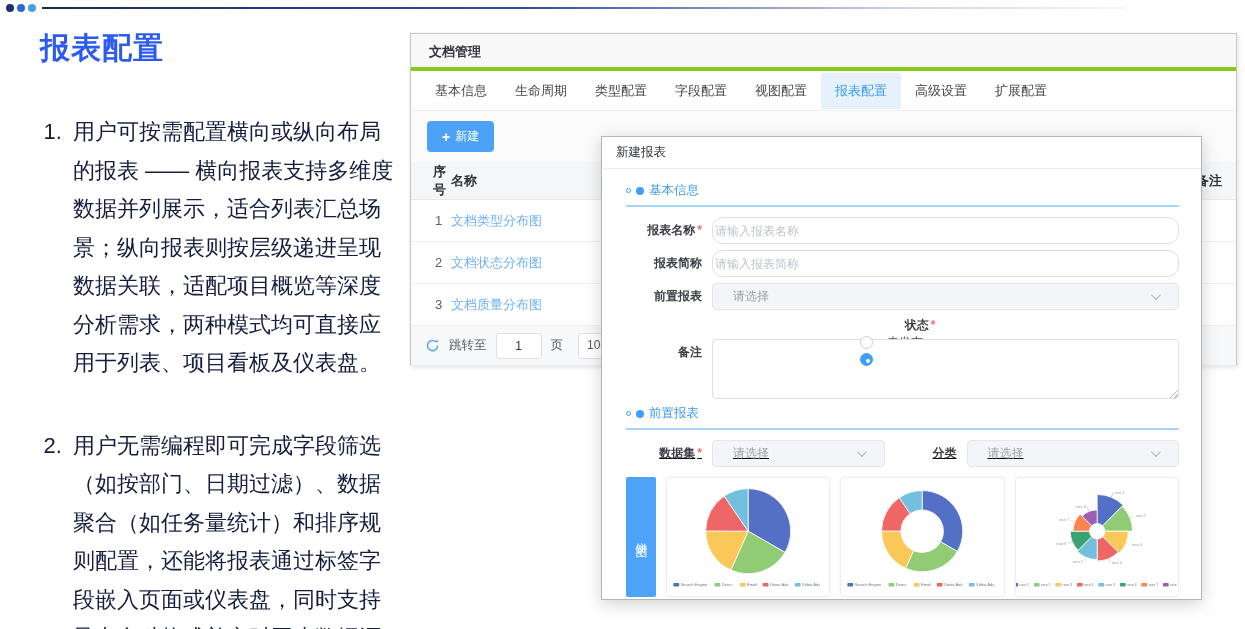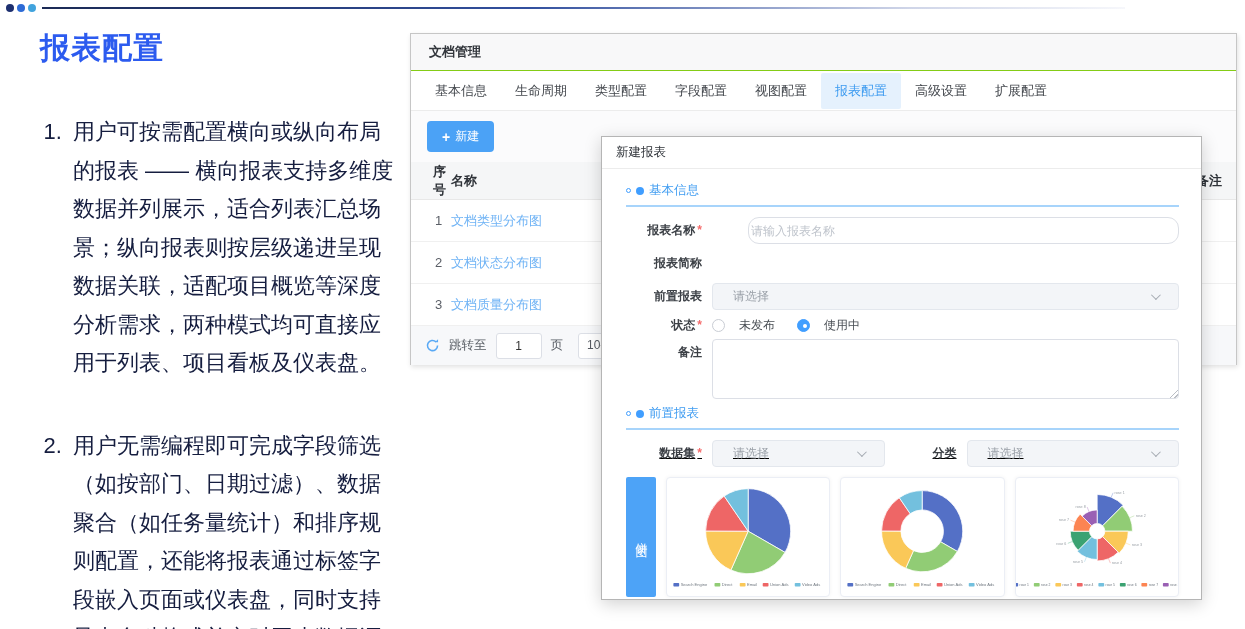--- a/index.html
+++ b/index.html
@@ -19,21 +19,21 @@
   
   .left-panel { position:absolute; left:38px; top:28px; width:364px; }
   .left-title { font-size:30px; font-weight:bold; color:#2c5bef; letter-spacing:1px; margin:0 0 16px 2px; }
   .left-list { margin:0; padding-left:30px; color:#151d3f; }
   .left-list li { font-size:22px; line-height:1.75; padding-left:5px;margin-top:44px; }
 
   
   .app-card { position:absolute; left:410px; top:33px; width:827px; height:332px;
               background:#fff; border:1px solid #c6c6c6; box-shadow:1px 2px 5px rgba(0,0,0,.12); }
   .app-header { height:37px; line-height:36px; padding:0 18px; background:#f8f8f9;
-                border-bottom:1px solid #84cc16; font-size:13px; font-weight:bold; color:#33373d; }
+                border-bottom:4px solid #84cc16; font-size:13px; font-weight:bold; color:#33373d; }
   .tab-bar { height:40px; display:flex; align-items:center; padding:0 10px;
              border-bottom:1px solid #ececec; background:#fff; }
   .tab { padding:9px 14px; font-size:13px; color:#43474d; cursor:pointer; border-radius:2px; }
   .tab.active { background:#e5f1fd; color:#3d9bf0; }
   .toolbar { padding:10px 16px; background:#fbfbfc; }
   .new-btn { display:inline-flex; align-items:center; gap:5px; background:#4ba2f6; color:#fff;
              border:none; border-radius:4px; padding:7px 15px; font-size:12px; cursor:pointer; }
   .new-btn .plus { font-size:14px; font-weight:bold; line-height:1; }
   .thead { display:flex; align-items:center; height:38px; background:#f5f6f7;
            border-bottom:1px solid #e8e8e8; font-size:13px; font-weight:bold; color:#2f3339; }
@@ -64,26 +64,26 @@
   .sec-dot-lg { width:8px; height:8px; background:#409eff; border-radius:50%; }
   .sec-title { font-size:12.5px; color:#3f9cf1; }
   .sec-line { height:2px; background:#a7d4fb; margin:6px 0 10px 0; }
 
   .frow { display:flex; align-items:center; margin-bottom:6px; }
   .frow.top { align-items:flex-start; }
   .flabel { width:86px; padding-right:10px; text-align:right; flex-shrink:0;
             font-size:12px; font-weight:600; color:#3c4046; line-height:27px; }
   .req { color:#f56c6c; font-style:normal; margin-left:2px; }
   .finput { flex:1; height:27px; border:1px solid #dcdfe6; border-radius:11px;
-            padding:0 2px; font-size:12px; color:#333; outline:none;margin-left:36px; }
+            padding:0 2px; font-size:12px; color:#333; outline:none; }
   .finput::placeholder { color:#bfc4cc; }
   .fselect { flex:1; height:27px; background:#f3f5f8; border:1px solid #e3e7ed; border-radius:4px;
              display:flex; align-items:center; justify-content:space-between; padding:0 20px;
              font-size:12px; color:#9aa0a8; cursor:pointer; }
-  .opt-row { display:flex; align-items:center; height:18px; margin:5px 0 5px 0; }
+  .opt-row { display:flex; align-items:center; height:18px; margin:5px 0 5px 0;flex-direction:column; }
   .radio, .check { display:flex; align-items:center; gap:14px; margin-right:22px;
                    font-size:12px; color:#4a4f55; cursor:pointer; }
   .rdot { width:13px; height:13px; border-radius:50%; border:1px solid #c9cdd4; background:#fff; position:relative; }
   .rdot.on { background:#409eff; border-color:#409eff; }
   .rdot.on::after { content:""; position:absolute; left:4.5px; top:4.5px; width:4px; height:4px;
                     border-radius:50%; background:#fff; }
   .cbox { width:13px; height:13px; border-radius:2px; background:#409eff; position:relative; }
   .cbox::after { content:""; position:absolute; left:4.5px; top:1.5px; width:3px; height:7px;
                  border-right:1.5px solid #fff; border-bottom:1.5px solid #fff; transform:rotate(45deg); }
   .fremark { flex:1; height:60px; border:1px solid #dcdfe6; border-radius:4px; resize:none;
@@ -188,20 +188,21 @@
         <span class="sec-title">基本信息</span>
       </div>
       <div class="sec-line"></div>
 
       <div class="frow">
         <div class="flabel"><span>报表名称</span><i class="req">*</i></div>
         <input class="finput" placeholder="请输入报表名称" style="">
       </div>
       <div class="frow">
         <div class="flabel"><span>报表简称</span></div>
+        <input class="finput" placeholder="请输入报表简称" style="">
       </div>
       <div class="frow">
         <div class="flabel"><span>前置报表</span></div>
         <div class="fselect">
           <span>请选择</span>
           <span class="chev"></span>
         </div>
       </div>
       <div class="frow opt-row">
         <div class="flabel" style="line-height:18px"><span>状态</span><i class="req">*</i></div>

